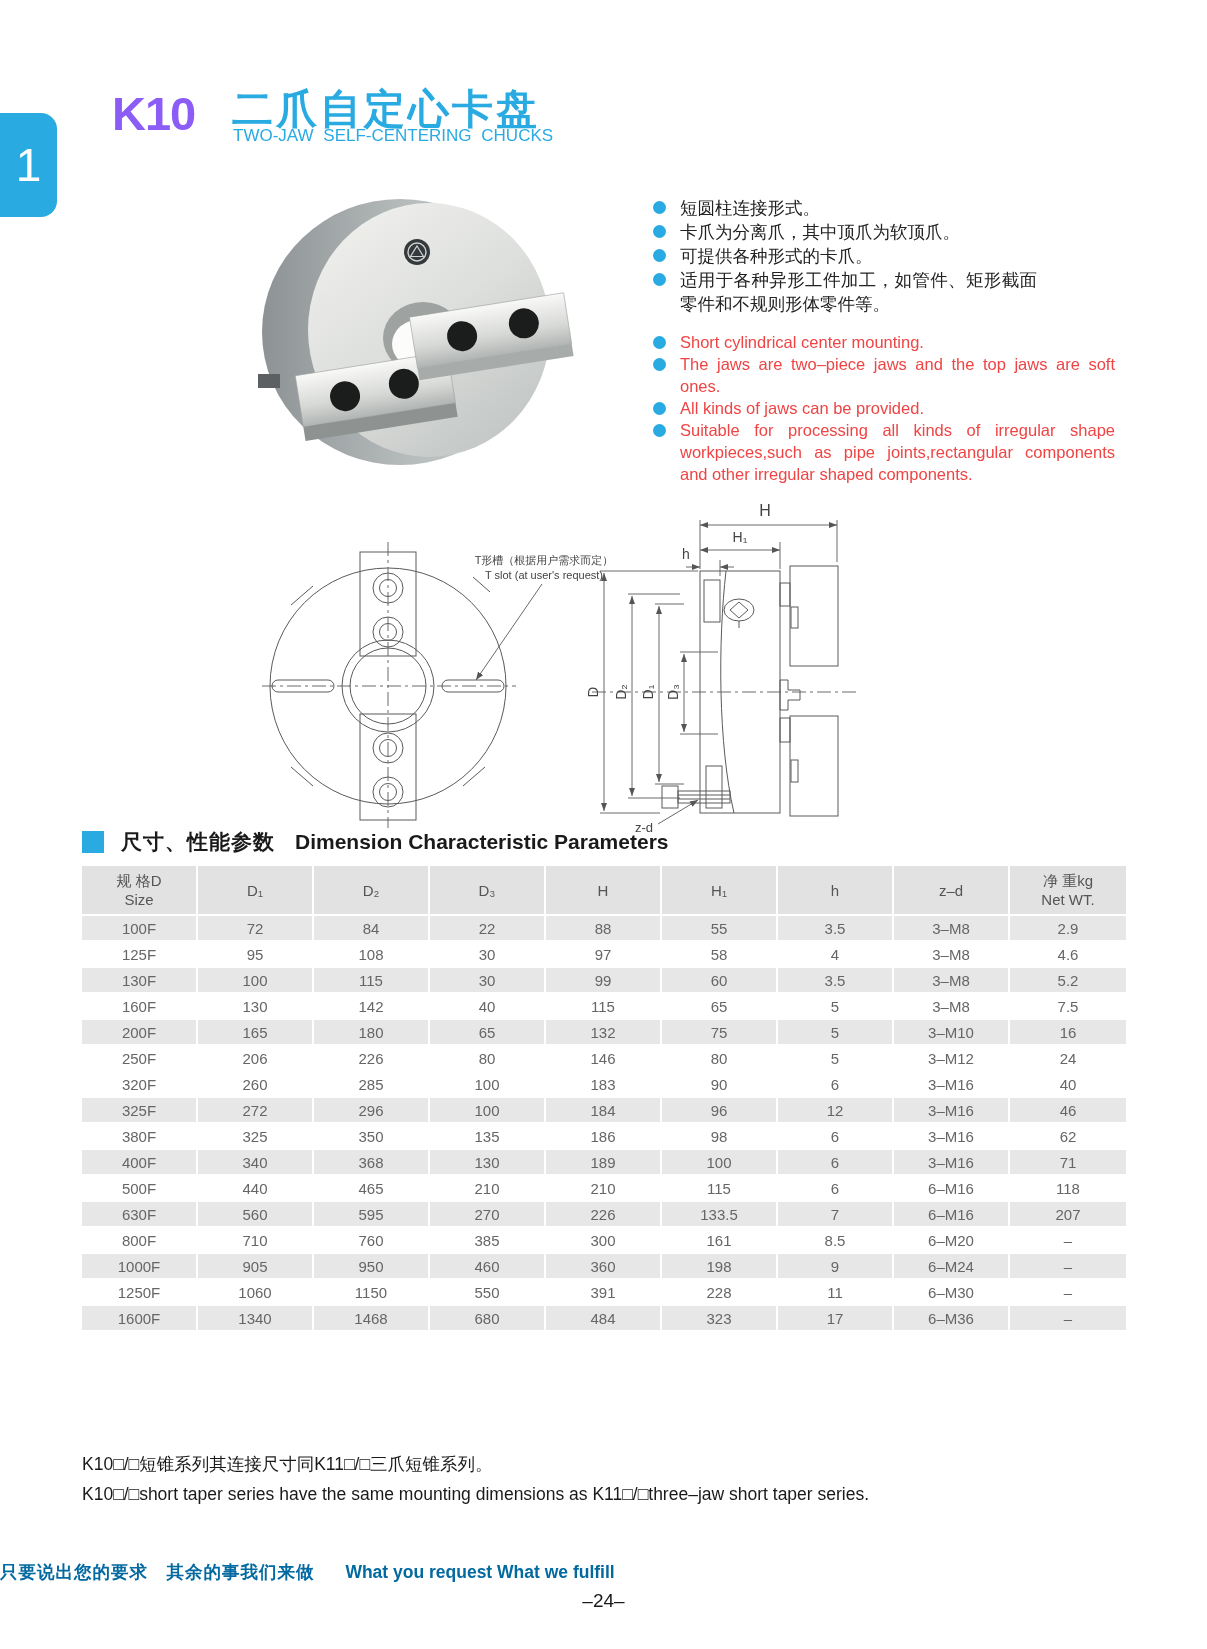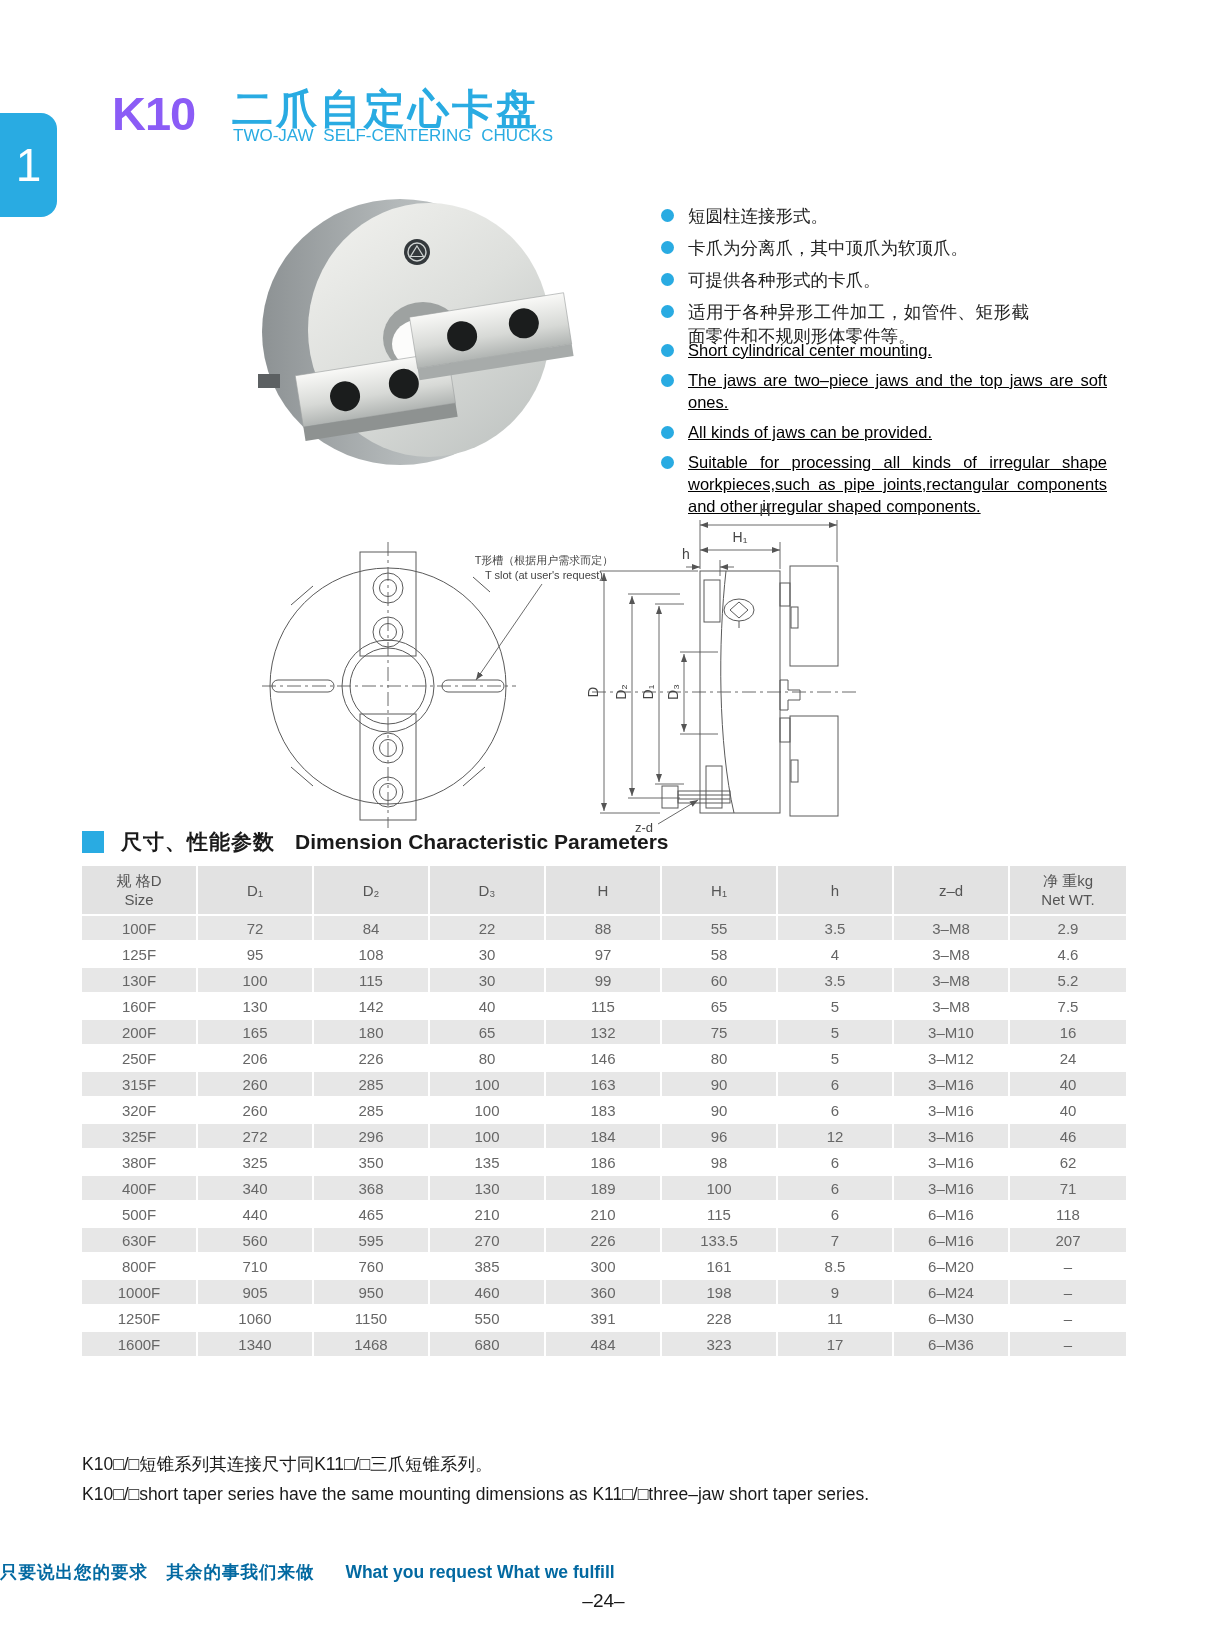--- a/index.html
+++ b/index.html
@@ -10,24 +10,24 @@
   .abs{position:absolute;}
   
   .tab1{left:0;top:113px;width:57px;height:104px;background:#29abe2;border-radius:0 16px 16px 0;
     color:#fff;font-size:46px;display:flex;align-items:center;justify-content:center;}
   
   .model{left:112px;top:86px;font-size:47px;font-weight:bold;color:#8b5cf6;letter-spacing:-1px;}
   .title-zh{left:232px;top:82px;font-size:41px;font-weight:bold;color:#29abe2;letter-spacing:3px;}
   .title-en{left:233px;top:126px;font-size:17px;color:#29abe2;word-spacing:5px;}
   
   .feat{list-style:none;margin:0;padding:0;position:absolute;}
-  .feat li{position:relative;padding-left:27px;margin:8px;}
+  .feat li{position:relative;padding-left:27px;margin:0;}
   .dot{position:absolute;left:0;top:5px;width:13px;height:13px;border-radius:50%;background:#29abe2;}
   .feat-zh{left:653px;top:196px;width:384px;font-size:17.5px;line-height:24px;color:#222;text-align:justify;}
-  .feat-en{left:653px;top:331px;width:462px;font-size:16.5px;line-height:22px;color:#000000;text-align:justify;text-decoration:underline;}
+  .feat-en{left:653px;top:331px;width:462px;font-size:16.5px;line-height:22px;color:#ef4444;text-align:justify;}
   
   .sec{left:82px;top:828px;display:flex;align-items:center;}
   .sq{width:22px;height:22px;background:#29abe2;}
   .sec-zh{font-size:21px;font-weight:bold;color:#1a1a1a;margin-left:17px;letter-spacing:1px;}
   .sec-en{font-size:21px;font-weight:bold;color:#1a1a1a;margin-left:20px;}
   
   table.params{left:82px;top:866px;width:1044px;border-collapse:separate;border-spacing:0;table-layout:fixed;position:absolute;}
   table.params th{background:#e2e2e2;height:48px;font-weight:normal;font-size:15px;color:#555;
     border-right:2px solid #fff;vertical-align:middle;text-align:center;padding:0;}
   table.params th div{line-height:19px;}
@@ -314,31 +314,20 @@
         <td>250F</td>
         <td>206</td>
         <td>226</td>
         <td>80</td>
         <td>146</td>
         <td>80</td>
         <td>5</td>
         <td>3–M12</td>
         <td>24</td>
       </tr>
-      <tr class="g">
-        <td>315F</td>
-        <td>260</td>
-        <td>285</td>
-        <td>100</td>
-        <td>163</td>
-        <td>90</td>
-        <td>6</td>
-        <td>3–M16</td>
-        <td>40</td>
-      </tr>
       <tr>
         <td>320F</td>
         <td>260</td>
         <td>285</td>
         <td>100</td>
         <td>183</td>
         <td>90</td>
         <td>6</td>
         <td>3–M16</td>
         <td>40</td>

